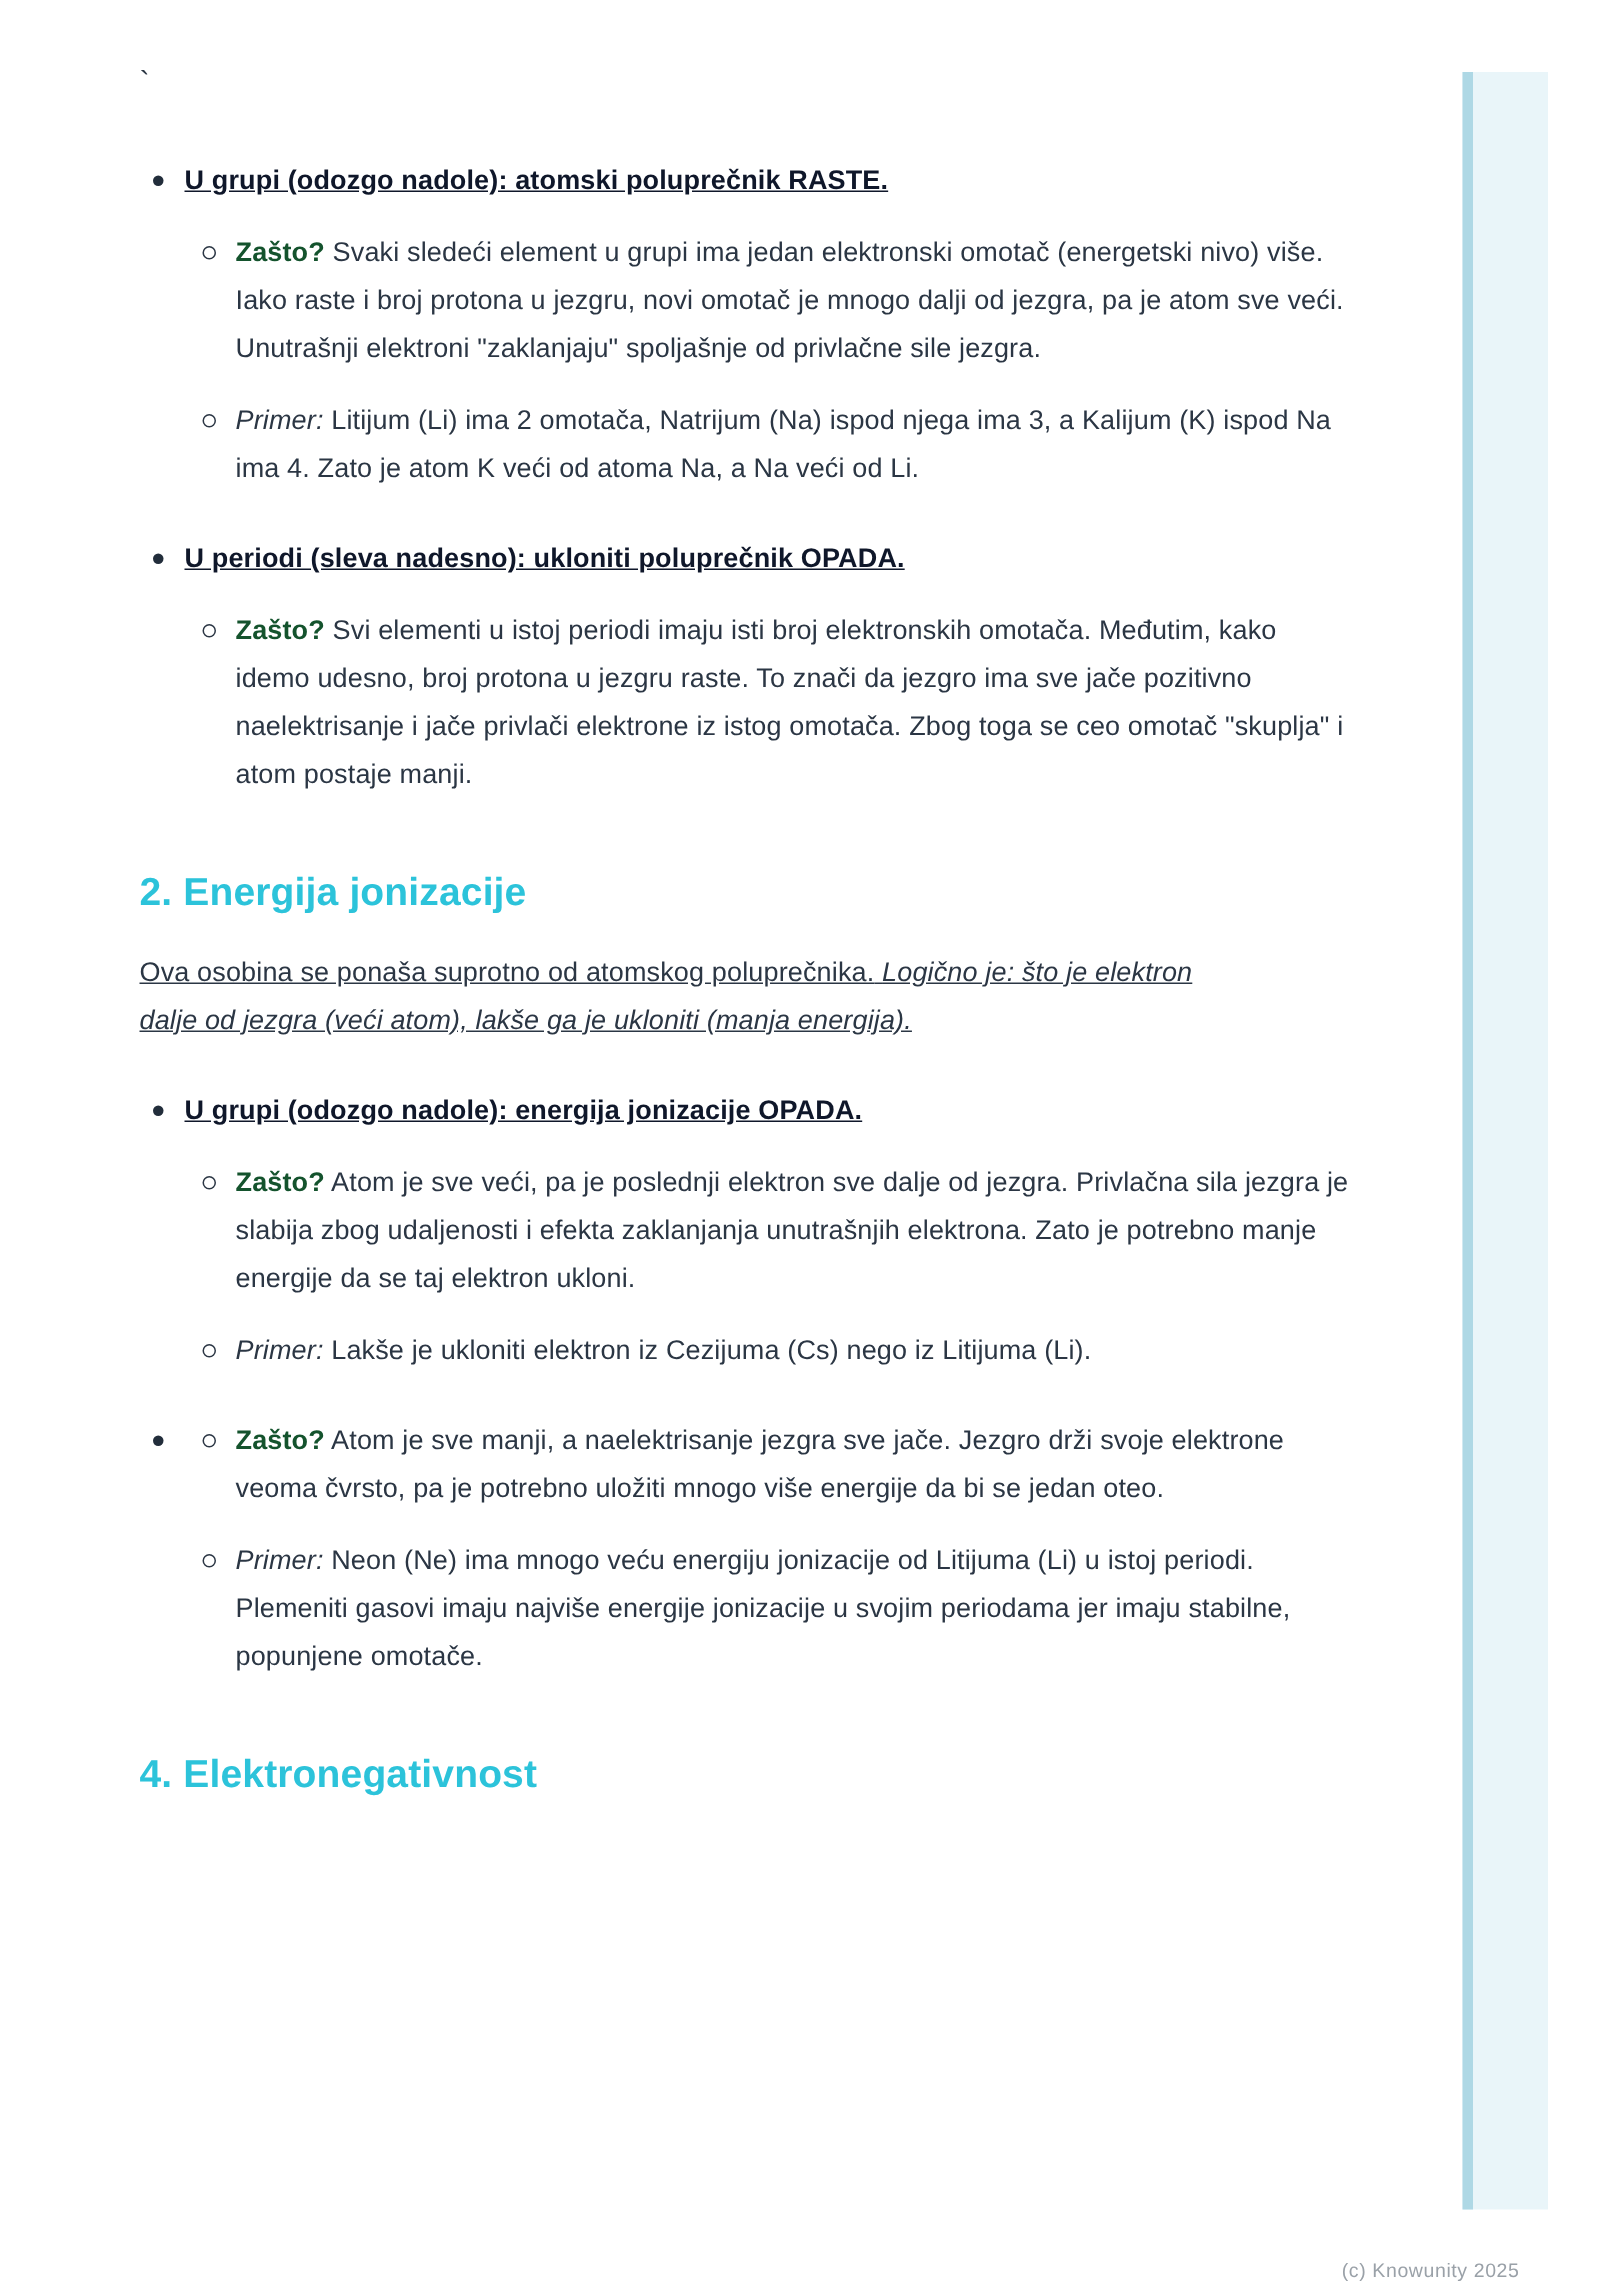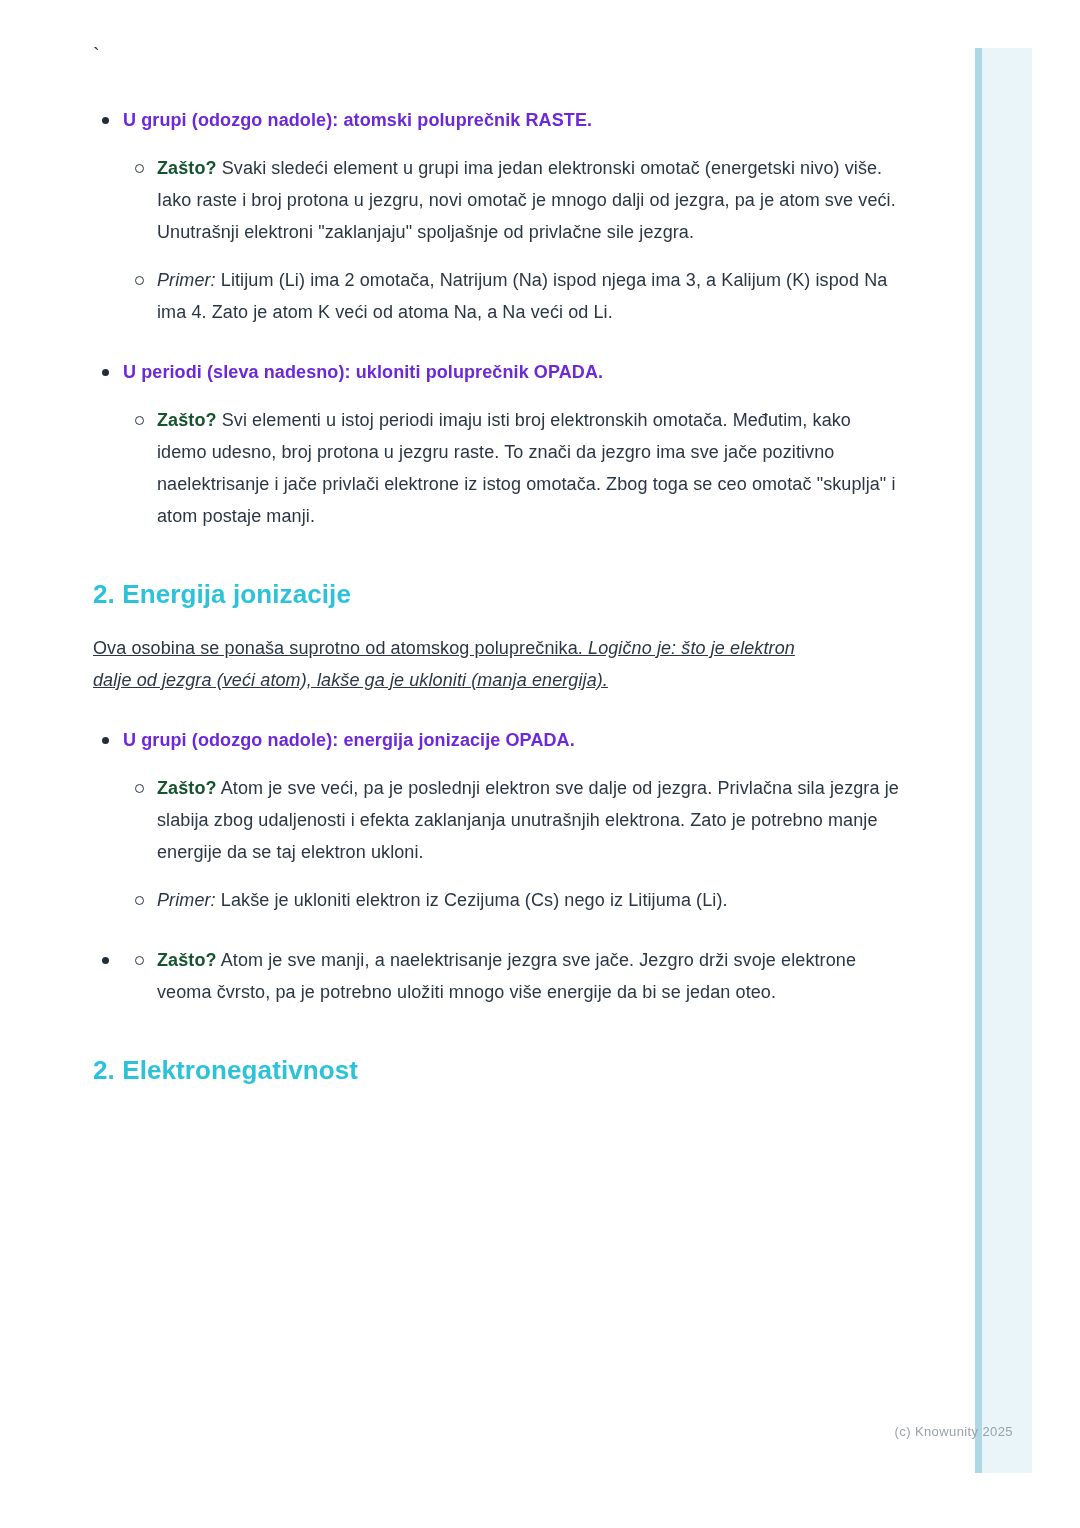--- a/index.html
+++ b/index.html
@@ -23,21 +23,21 @@
     position: absolute;
     left: 975px;
     top: 48px;
     width: 50px;
     height: 1425px;
     background: #e9f5f9;
     border-left: 7px solid #aed8e5;
   }
   .watermark {
     position: absolute;
-    top: 1424px;
+    top: 1506px;
     right: 67px;
     font-size: 13px;
     letter-spacing: 0.4px;
     color: #9aa1a8;
     z-index: 3;
   }
   .content {
     position: absolute;
     left: 93px;
     top: 104px;
@@ -46,21 +46,22 @@
     letter-spacing: 0.1px;
     line-height: 32px;
     z-index: 2;
   }
   .content > :first-child { margin-top: 0; }
   .main-group { margin-top: 28px; }
   .main-heading {
     position: relative;
     padding-left: 30px;
     font-weight: 700;
-    color: #6d28d9;
+    color: #0f172a;
+    text-decoration: underline;
   }
   .bullet-dot {
     position: absolute;
     left: 9px;
     top: 13px;
     width: 7px;
     height: 7px;
     border-radius: 50%;
     background: #222d3b;
   }
@@ -154,18 +155,22 @@
     </section>
 
     <section class="main-group">
       <div class="main-heading">
         <span class="bullet-dot"></span>
       </div>
       <div class="sub-item">
         <span class="ring-bullet"></span>
         <p class="sub-text"><strong class="why-label">Zašto?</strong> <span>Atom je sve manji, a naelektrisanje jezgra sve jače. Jezgro drži svoje elektrone veoma čvrsto, pa je potrebno uložiti mnogo više energije da bi se jedan oteo.</span></p>
       </div>
+      <div class="sub-item">
+        <span class="ring-bullet"></span>
+        <p class="sub-text"><em class="primer-label">Primer:</em> <span>Neon (Ne) ima mnogo veću energiju jonizacije od Litijuma (Li) u istoj periodi. Plemeniti gasovi imaju najviše energije jonizacije u svojim periodama jer imaju stabilne, popunjene omotače.</span></p>
+      </div>
     </section>
 
-    <h2 class="section-heading">2. Elektronegativnost</h2>
+    <h2 class="section-heading">4. Elektronegativnost</h2>
 
   </div>
 </div>
 
 </body></html>

